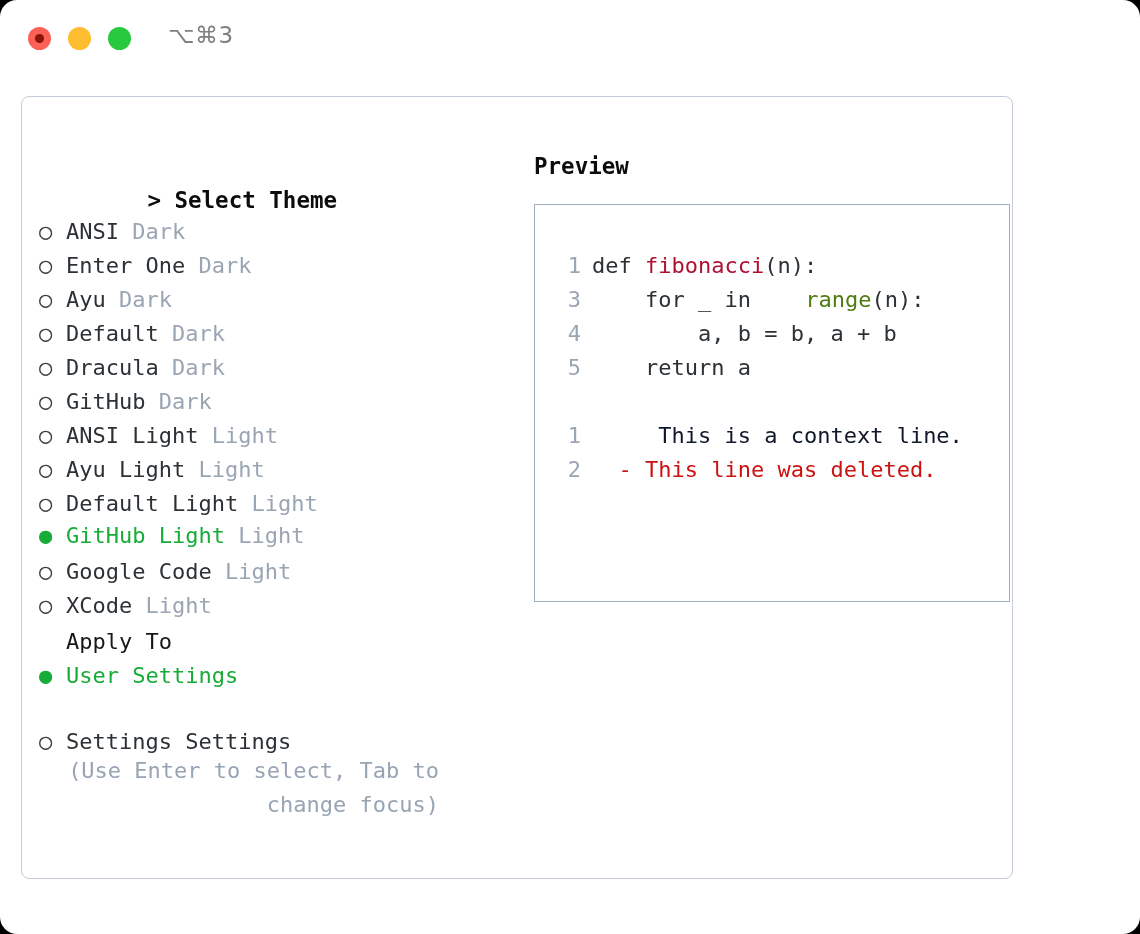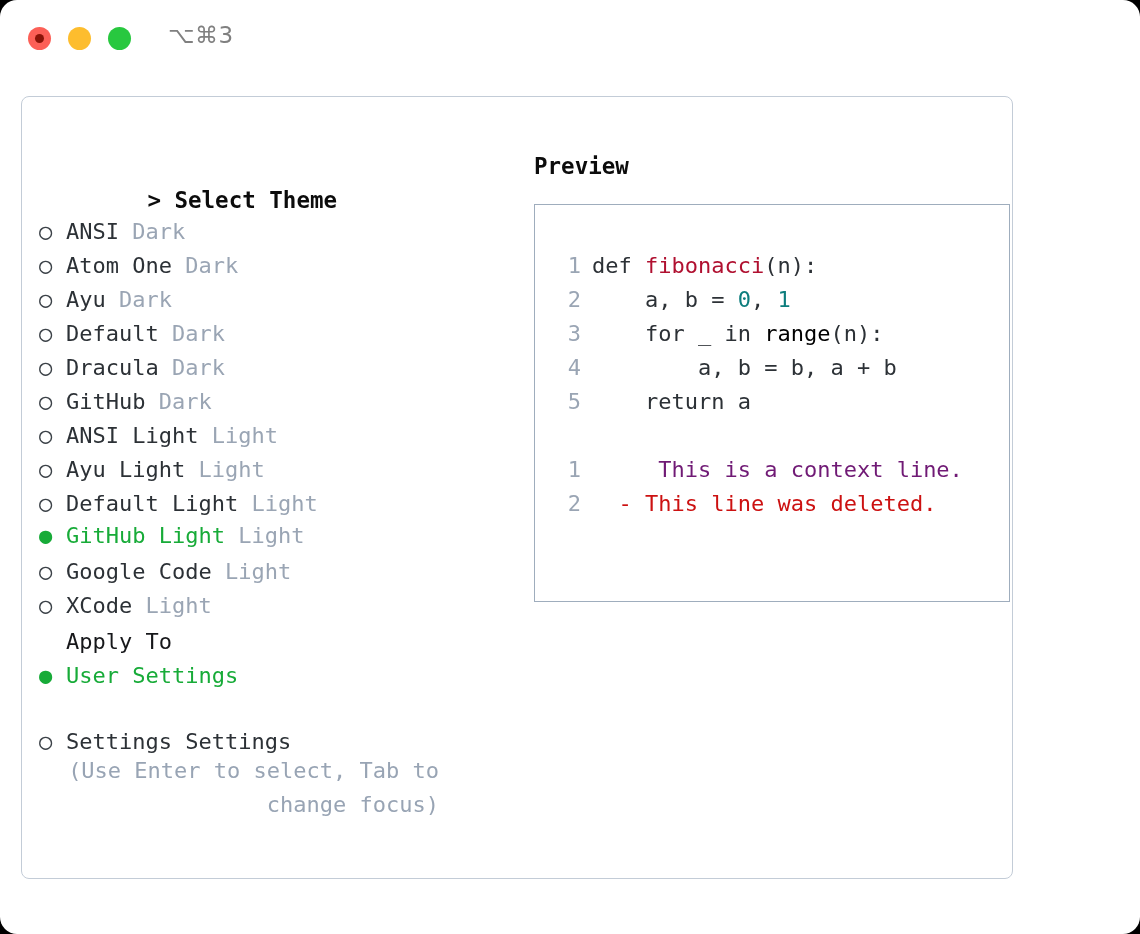--- a/index.html
+++ b/index.html
@@ -158,24 +158,24 @@
     display: inline-block;
     width: 26px;
     text-align: right;
     color: #9aa5b4;
   }
   .code-body { margin-left: 11px; }
 
   .tok-plain   { color: #2c3136; }
   .tok-fn      { color: #b01030; }
   .tok-num     { color: #0d7d7d; }
-  .tok-builtin { color: #000000; }
+  .tok-builtin { color: #4d7c0f; margin-left: 41px; }
 
   .diff-gap    { height: 34px; }
-  .diff-ctx    { color: #701a75; }
+  .diff-ctx    { color: #0f172a; }
   .diff-del    { color: #cc1111; }
   .diff-add    { color: #00bb11; }
 </style>
 </head>
 <body>
 
 <div class="window">
 
   <div class="titlebar">
     <div class="dot dot-red"></div>
@@ -187,21 +187,21 @@
   <div class="dialog">
 
     <div class="left-pane">
 
       <div class="tui-line heading">
         <span class="prompt">&gt;</span><span> </span><span>Select Theme</span>
       </div>
 
       <div id="theme-items">
           <div class="tui-line row"><span class="bullet bullet-off">○</span><span class="item-name">ANSI</span><span> </span><span class="item-tag">Dark</span></div>
-          <div class="tui-line row"><span class="bullet bullet-off">○</span><span class="item-name">Atom One</span><span> </span><span class="item-tag">Dark</span></div>
+          <div class="tui-line row"><span class="bullet bullet-off">○</span><span class="item-name">Enter One</span><span> </span><span class="item-tag">Dark</span></div>
           <div class="tui-line row"><span class="bullet bullet-off">○</span><span class="item-name">Ayu</span><span> </span><span class="item-tag">Dark</span></div>
           <div class="tui-line row"><span class="bullet bullet-off">○</span><span class="item-name">Default</span><span> </span><span class="item-tag">Dark</span></div>
           <div class="tui-line row"><span class="bullet bullet-off">○</span><span class="item-name">Dracula</span><span> </span><span class="item-tag">Dark</span></div>
           <div class="tui-line row"><span class="bullet bullet-off">○</span><span class="item-name">GitHub</span><span> </span><span class="item-tag">Dark</span></div>
           <div class="tui-line row"><span class="bullet bullet-off">○</span><span class="item-name">ANSI Light</span><span> </span><span class="item-tag">Light</span></div>
           <div class="tui-line row"><span class="bullet bullet-off">○</span><span class="item-name">Ayu Light</span><span> </span><span class="item-tag">Light</span></div>
           <div class="tui-line row"><span class="bullet bullet-off">○</span><span class="item-name">Default Light</span><span> </span><span class="item-tag">Light</span></div>
           <div class="tui-line row"><span class="bullet bullet-on">●</span><span class="item-name-sel">GitHub Light</span><span> </span><span class="item-tag">Light</span></div>
           <div class="tui-line row"><span class="bullet bullet-off">○</span><span class="item-name">Google Code</span><span> </span><span class="item-tag">Light</span></div>
           <div class="tui-line row"><span class="bullet bullet-off">○</span><span class="item-name">XCode</span><span> </span><span class="item-tag">Light</span></div>
@@ -217,21 +217,20 @@
         </div>
 
       <div class="hint">(Use Enter to select, Tab to change focus)</div>
     </div>
 
     <div class="right-pane">
       <div class="preview-label">Preview</div>
       <div class="preview-box">
         <div id="code-block">
             <div class="code-line"><span class="ln">1</span><span class="code-body"><span class="tok-plain">def </span><span class="tok-fn">fibonacci</span><span class="tok-plain">(n):</span></span></div>
-            <div class="code-line"><span class="ln">2</span><span class="code-body"><span class="tok-plain">    a, b = </span><span class="tok-num">0</span><span class="tok-plain">, </span><span class="tok-num">1</span></span></div>
             <div class="code-line"><span class="ln">3</span><span class="code-body"><span class="tok-plain">    for _ in </span><span class="tok-builtin">range</span><span class="tok-plain">(n):</span></span></div>
             <div class="code-line"><span class="ln">4</span><span class="code-body"><span class="tok-plain">        a, b = b, a + b</span></span></div>
             <div class="code-line"><span class="ln">5</span><span class="code-body"><span class="tok-plain">    return a</span></span></div>
           </div>
         <div class="diff-gap"></div>
         <div id="diff-block">
             <div class="code-line"><span class="ln">1</span><span class="code-body diff-ctx">     This is a context line.</span></div>
             <div class="code-line"><span class="ln">2</span><span class="code-body diff-del">  - This line was deleted.</span></div>
           </div>
       </div>

